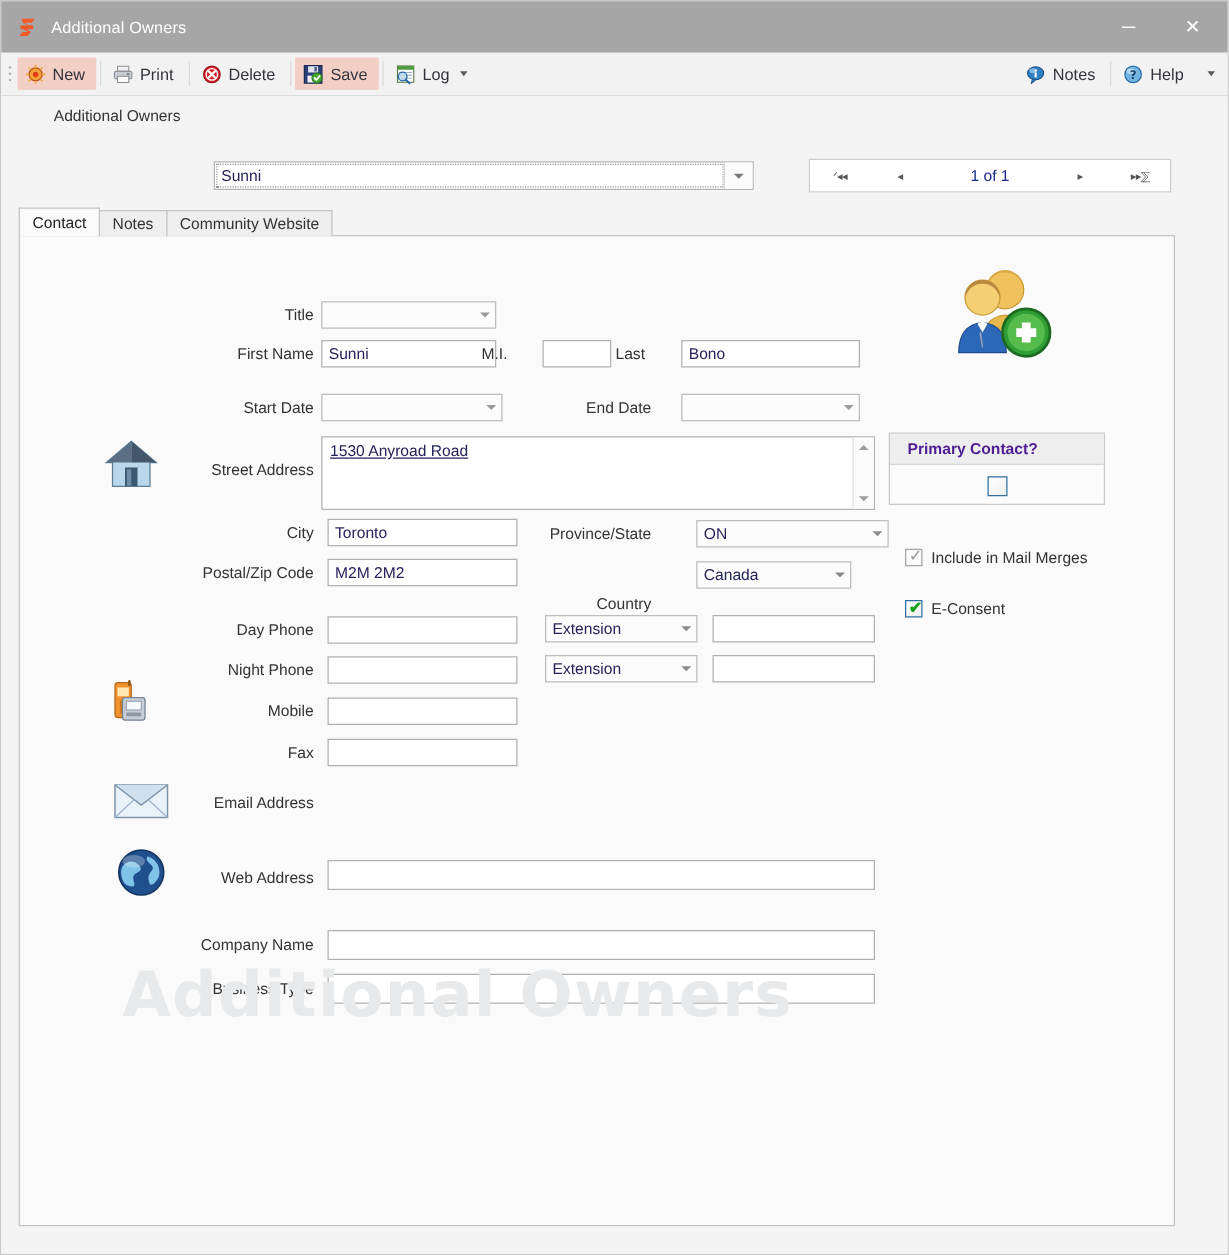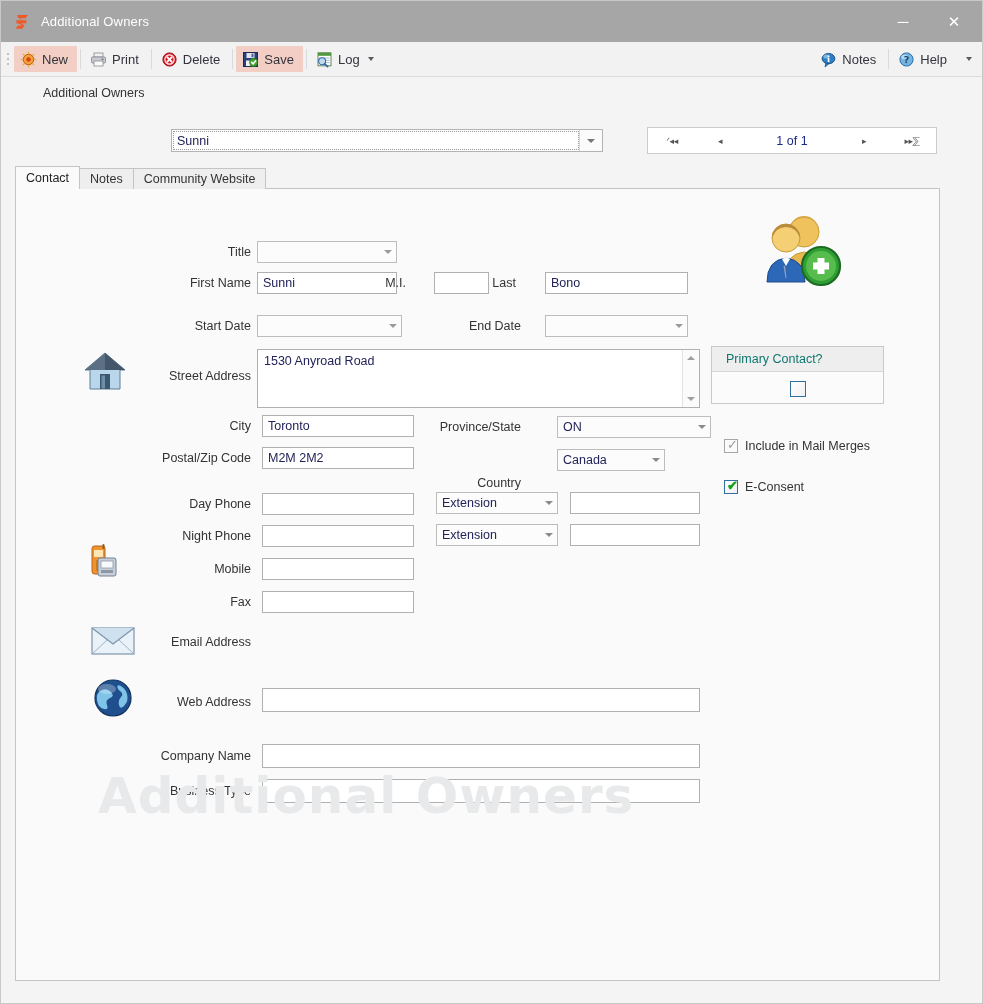--- a/index.html
+++ b/index.html
@@ -304,22 +304,22 @@
     background: #fbfbfb;
   }
   .pc-head {
     height: 24px;
     background: #eeeeee;
     border-bottom: 1px solid #d6d6d6;
     display: flex;
     align-items: center;
     padding-left: 14px;
     font-size: 12.5px;
-    font-weight: normal;
-    color: #0f766e;
+    font-weight: bold;
+    color: #4c1d95;
   }
   .pc-body { height: 33px; display:flex; align-items:center; justify-content:center; }
   .cb {
     width: 14px; height: 14px;
     box-sizing: border-box;
     background: linear-gradient(135deg,#ffffff 0%,#f0f0f0 100%);
     border: 1px solid #2f6f9f;
     display: inline-block;
     position: relative;
     flex: none;
@@ -575,21 +575,21 @@
       <div style="position:absolute;left:66px;top:161px;width:46px;height:42px;">
         <svg width="46" height="42" viewBox="0 0 46 42">
           <path d="M23 3 L43 20 L38 20 L38 39 L8 39 L8 20 L3 20 Z" fill="#b9d6ea" stroke="#5d7f96" stroke-width="1"></path>
           <path d="M23 3 L43 20 L23 20 Z" fill="#44566a"></path>
           <path d="M23 3 L3 20 L23 20 Z" fill="#5b7084"></path>
           <rect x="18" y="24" width="10" height="15" fill="#3c5770"></rect>
           <rect x="19.5" y="25.5" width="3.5" height="13" fill="#6f8da5"></rect>
         </svg>
       </div>
       <div class="lbl" style="left:110px;top:180px;width:125px;">Street Address</div>
-      <div class="area" style="left:241px;top:160px;width:443px;height:59px;">
+      <div class="area" style="left:241px;top:160px;width:443px;height:59px;text-decoration:underline;">
         <div class="txt">1530 Anyroad Road</div>
         <div class="sb">
           <div class="up"></div>
           <div class="dn"></div>
         </div>
       </div>
 
       <div class="lbl" style="left:110px;top:230px;width:125px;">City</div>
       <div class="fld" style="left:246px;top:226px;width:152px;">
         <span class="txt">Toronto</span>
@@ -598,21 +598,21 @@
       <div class="fld combo filled" style="left:541px;top:227px;width:154px;">
         <span class="txt">ON</span>
         <span class="arw"></span>
       </div>
 
       <div class="lbl" style="left:100px;top:262px;width:135px;">Postal/Zip Code</div>
       <div class="fld" style="left:246px;top:258px;width:152px;">
         <span class="txt">M2M 2M2</span>
       </div>
       <div class="lbl" style="left:395px;top:264px;width:110px;margin-top:23px;">Country</div>
-      <div class="fld combo filled" style="left:541px;top:260px;width:108px;">
+      <div class="fld combo filled" style="left:541px;top:260px;width:124px;">
         <span class="txt">Canada</span>
         <span class="arw"></span>
       </div>
 
       <div style="position:absolute;left:70px;top:355px;width:42px;height:42px;">
         <svg width="42" height="42" viewBox="0 0 42 42">
           <rect x="6" y="2" width="13" height="28" rx="2.5" fill="#f0922e" stroke="#b5661a" stroke-width="1"></rect>
           <rect x="8" y="6" width="9" height="7" fill="#ffe6b5"></rect>
           <rect x="16.5" y="0" width="2" height="5" rx="1" fill="#8f5a18"></rect>
           <rect x="10" y="16" width="8" height="11" fill="#cf7a21"></rect>

